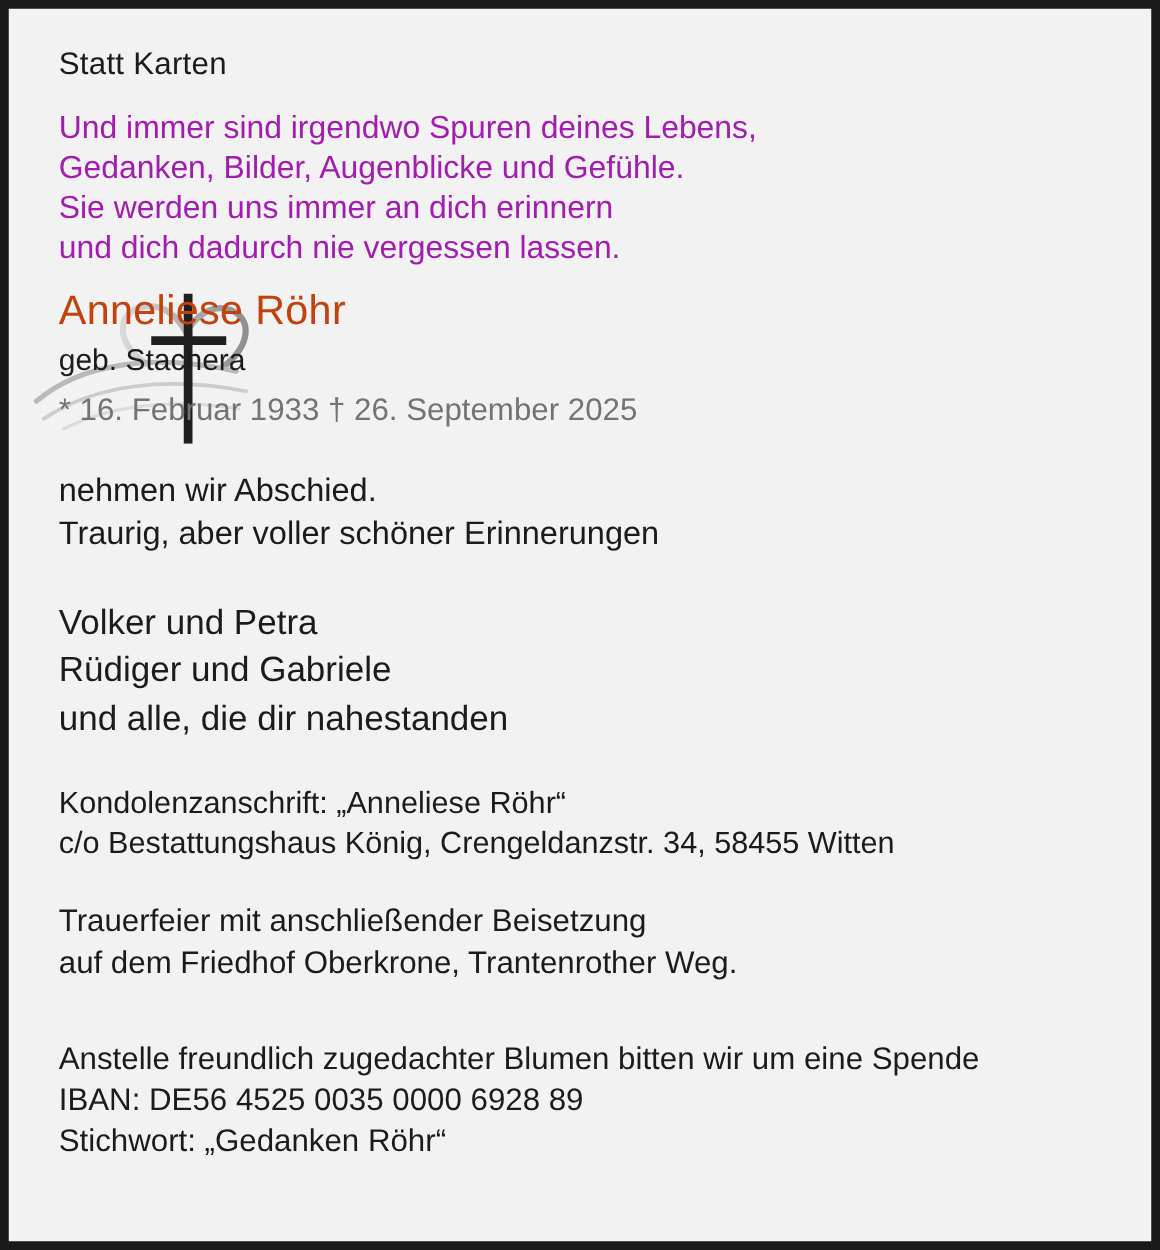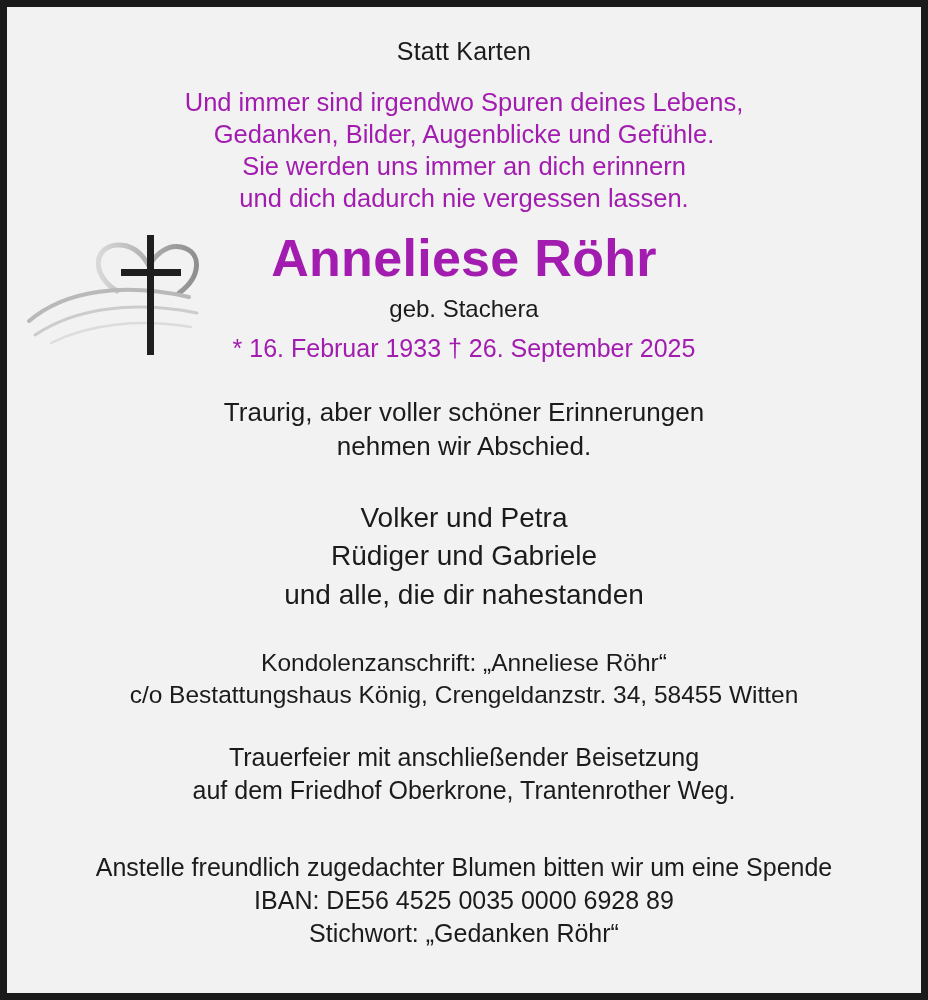--- a/index.html
+++ b/index.html
@@ -21,56 +21,54 @@
     background: #f2f2f2;
     border: 7px solid #1a1a1a;
     overflow: hidden;
   }
   .inner {
     position: relative;
     box-sizing: border-box;
     width: 100%;
     height: 100%;
     padding: 30px 40px 14px 40px;
-    text-align: center;
   }
   .statt {
     font-size: 25px;
     letter-spacing: 0.2px;
     margin-bottom: 20px;
     color: #1b1b1b;
   }
   .poem {
     font-size: 25.5px;
     line-height: 1.26;
     color: #a21caf;
     margin-bottom: 8px;
   }
   .poem div { white-space: nowrap; }
 
   .name-block {
     position: relative;
     margin-top: 16px;
   }
   .name {
-    font-size: 52px;
+    font-size: 33px;
     letter-spacing: 0.3px;
-    color: #a21caf;
+    color: #c2410c;
     line-height: 1.05;
-    font-weight: bold;
   }
   .born-name {
     font-size: 24px;
     margin-top: 10px;
     color: #1b1b1b;
   }
   .dates {
     font-size: 25px;
     margin-top: 11px;
-    color: #a21caf;
+    color: #737373;
   }
 
   .para {
     font-size: 26px;
     line-height: 1.3;
     color: #1b1b1b;
   }
   .para div { white-space: nowrap; }
 
   .mourn { margin-top: 33px; }
@@ -125,22 +123,22 @@
       </svg>
     </div>
 
     <div class="name-block">
       <div class="name">Anneliese Röhr</div>
       <div class="born-name">geb. Stachera</div>
       <div class="dates">* 16. Februar 1933 † 26. September 2025</div>
     </div>
 
     <div class="para mourn">
+      <div>nehmen wir Abschied.</div>
       <div>Traurig, aber voller schöner Erinnerungen</div>
-      <div>nehmen wir Abschied.</div>
     </div>
 
     <div class="para family">
       <div>Volker und Petra</div>
       <div>Rüdiger und Gabriele</div>
       <div>und alle, die dir nahestanden</div>
     </div>
 
     <div class="para address">
       <div>Kondolenzanschrift: „Anneliese Röhr“</div>

